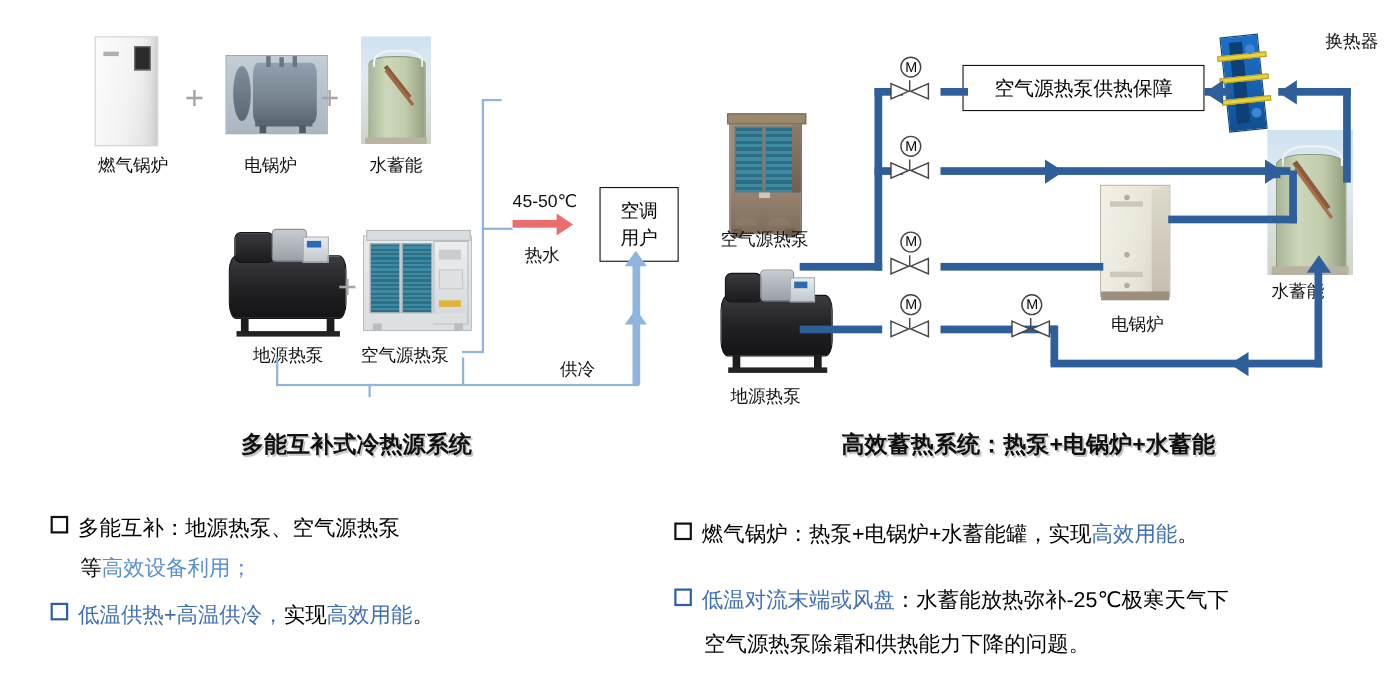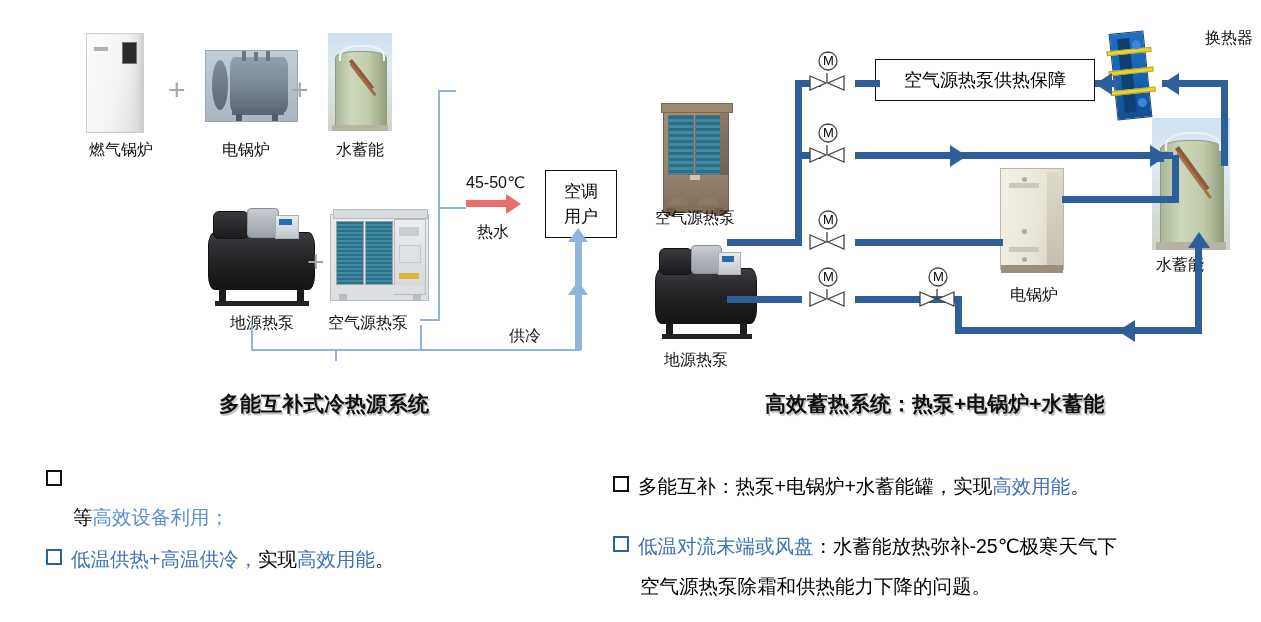--- a/index.html
+++ b/index.html
@@ -296,30 +296,30 @@
 <div class="abs" style="left:927px;top:266px;">
   <svg width="22" height="22" viewBox="0 0 22 22">
       <circle cx="11" cy="11" r="9" fill="#fff" stroke="#444" stroke-width="1.3"></circle>
     </svg>
   <span class="abs" style="left:6px;top:3px;font-size:13px;">M</span>
 </div>
 
 <div class="title" style="left:765px;top:390px;">高效蓄热系统：热泵+电锅炉+水蓄能</div>
 
 <div class="bullet" style="left:46px;top:462px;">
-  <span class="sq"></span>
+  <span class="sq"></span><span>多能互补：地源热泵、空气源热泵</span>
 </div>
 <div class="bullet" style="left:73px;top:499px;">
   <span>等</span><span class="blu">高效设备利用；</span>
 </div>
 <div class="bullet" style="left:46px;top:541px;">
   <span class="sq blue"></span><span class="blu2">低温供热+高温供冷，</span><span>实现</span><span class="blu2">高效用能</span><span>。</span>
 </div>
 
 <div class="bullet" style="left:613px;top:468px;">
-  <span class="sq"></span><span>多能互补：热泵+电锅炉+水蓄能罐，实现</span><span class="blu2">高效用能</span><span>。</span>
+  <span class="sq"></span><span>燃气锅炉：热泵+电锅炉+水蓄能罐，实现</span><span class="blu2">高效用能</span><span>。</span>
 </div>
 <div class="bullet" style="left:613px;top:528px;">
   <span class="sq blue"></span><span class="blu2">低温对流末端或风盘</span><span>：水蓄能放热弥补-25℃极寒天气下</span>
 </div>
 <div class="bullet" style="left:640px;top:568px;">
   <span>空气源热泵除霜和供热能力下降的问题。</span>
 </div>
 
 </body></html>

